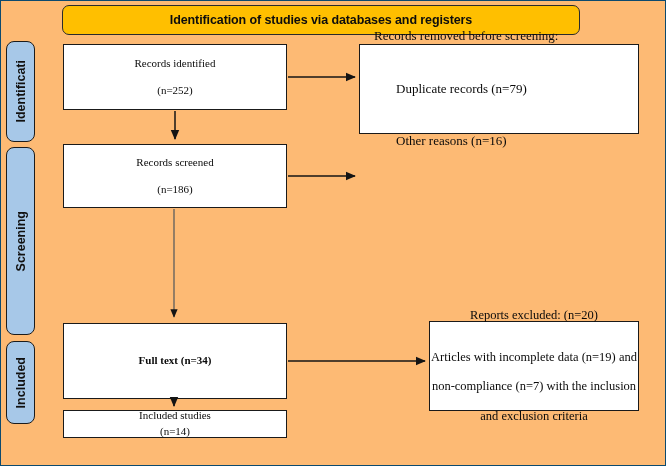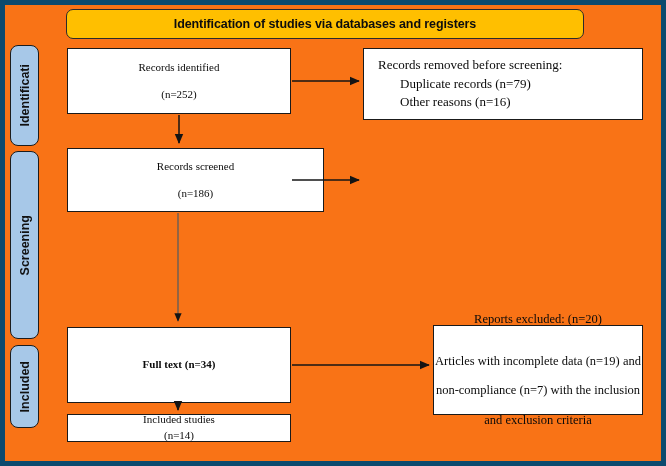--- a/index.html
+++ b/index.html
@@ -4,22 +4,22 @@
 <style>
   html, body {
     margin: 0;
     padding: 0;
     background: #ffffff;
   }
   #canvas {
     position: relative;
     width: 666px;
     height: 466px;
-    background: #f97316;
-    border: 5px solid #0c4a6e;
+    background: #fdba74;
+    border: 1px solid #0c4a6e;
     box-sizing: border-box;
     overflow: hidden;
     font-family: "Liberation Serif", serif;
   }
 
   
   .banner {
     position: absolute;
     left: 61px;
     top: 4px;
@@ -85,22 +85,22 @@
     font-size: 11px;
     color: #0a0a0a;
     line-height: 1.45;
     text-align: center;
   }
   .box.left-align .line { text-align: left; padding-left: 14px; }
   .box .line.indent { padding-left: 36px; }
   .box .gap { height: 11px; }
 
   #box-records-identified { left: 62px;  top: 43px;  width: 224px; height: 66px; }
-  #box-records-removed    { left: 358px; top: 43px;  width: 280px; height: 72px; }
-  #box-records-screened   { left: 62px;  top: 143px; width: 257px; height: 64px; }
+  #box-records-removed    { left: 358px; top: 43px;  width: 280px; height: 90px; gap: 34px; }
+  #box-records-screened   { left: 62px;  top: 143px; width: 224px; height: 64px; }
   #box-records-excluded   { left: 358px; top: 143px; width: 280px; height: 64px; }
   #box-full-text          { left: 62px;  top: 322px; width: 224px; height: 76px; font-weight: bold; }
   #box-reports-excluded   { left: 428px; top: 320px; width: 210px; height: 90px; gap: 12px; }
   #box-included-studies   { left: 62px;  top: 409px; width: 224px; height: 28px; }
 
   #box-records-removed .line { font-size: 13px; }
   #box-reports-excluded .line { font-size: 12.5px; line-height: 1.4; }
 
   
   #connectors {

